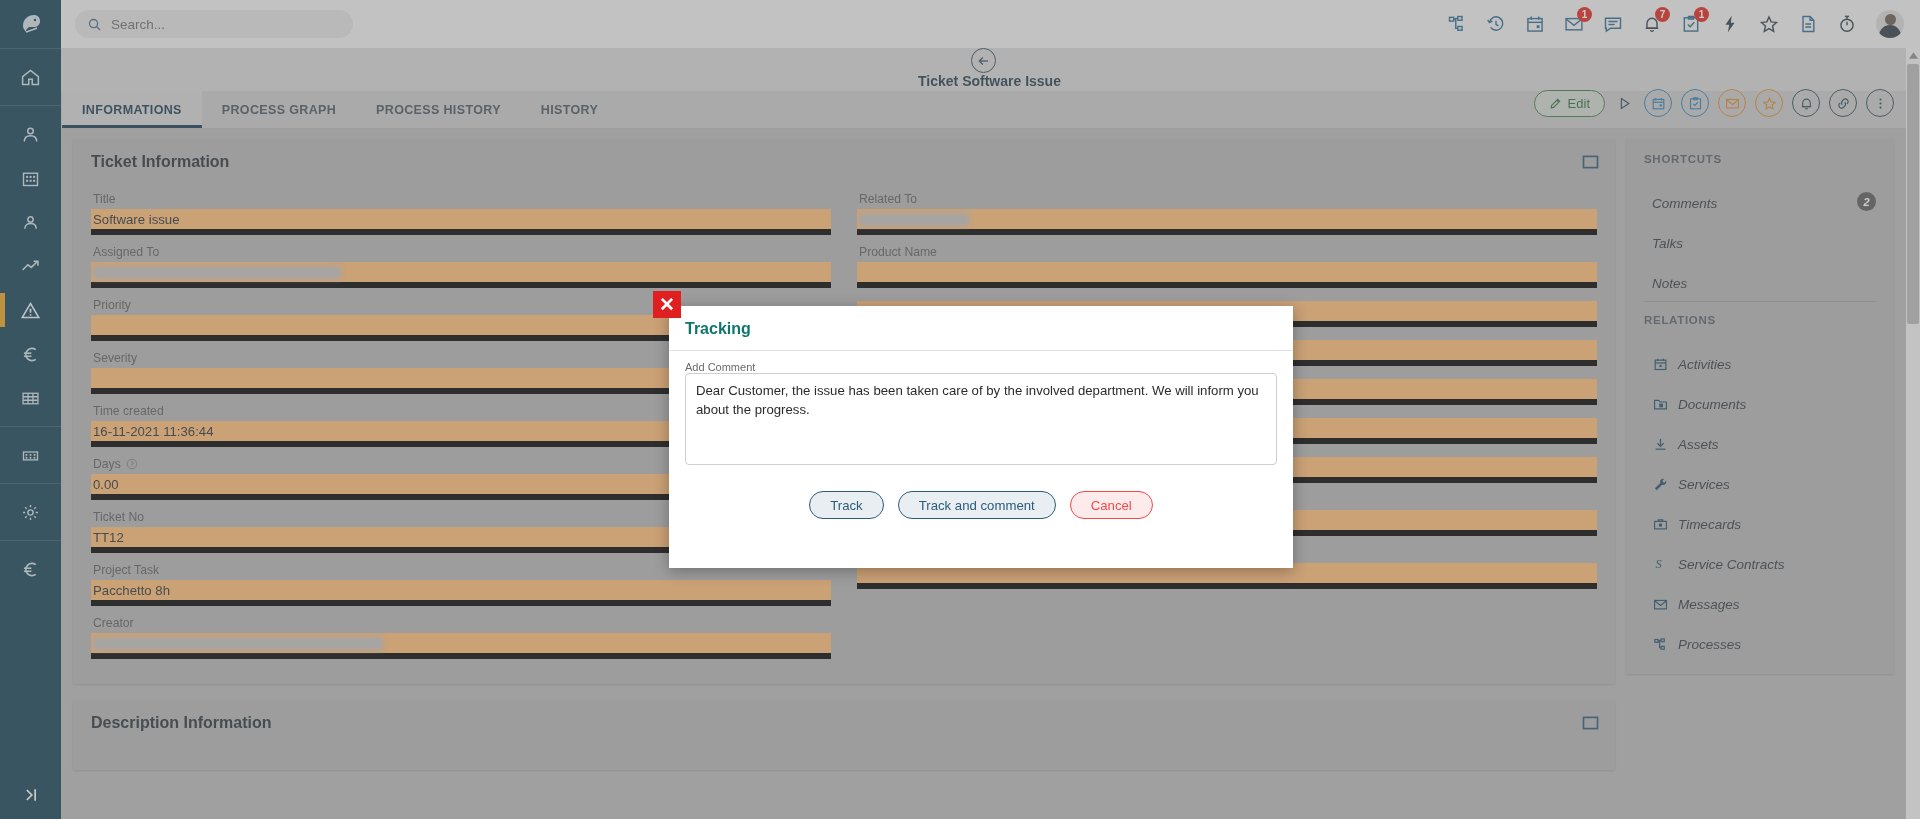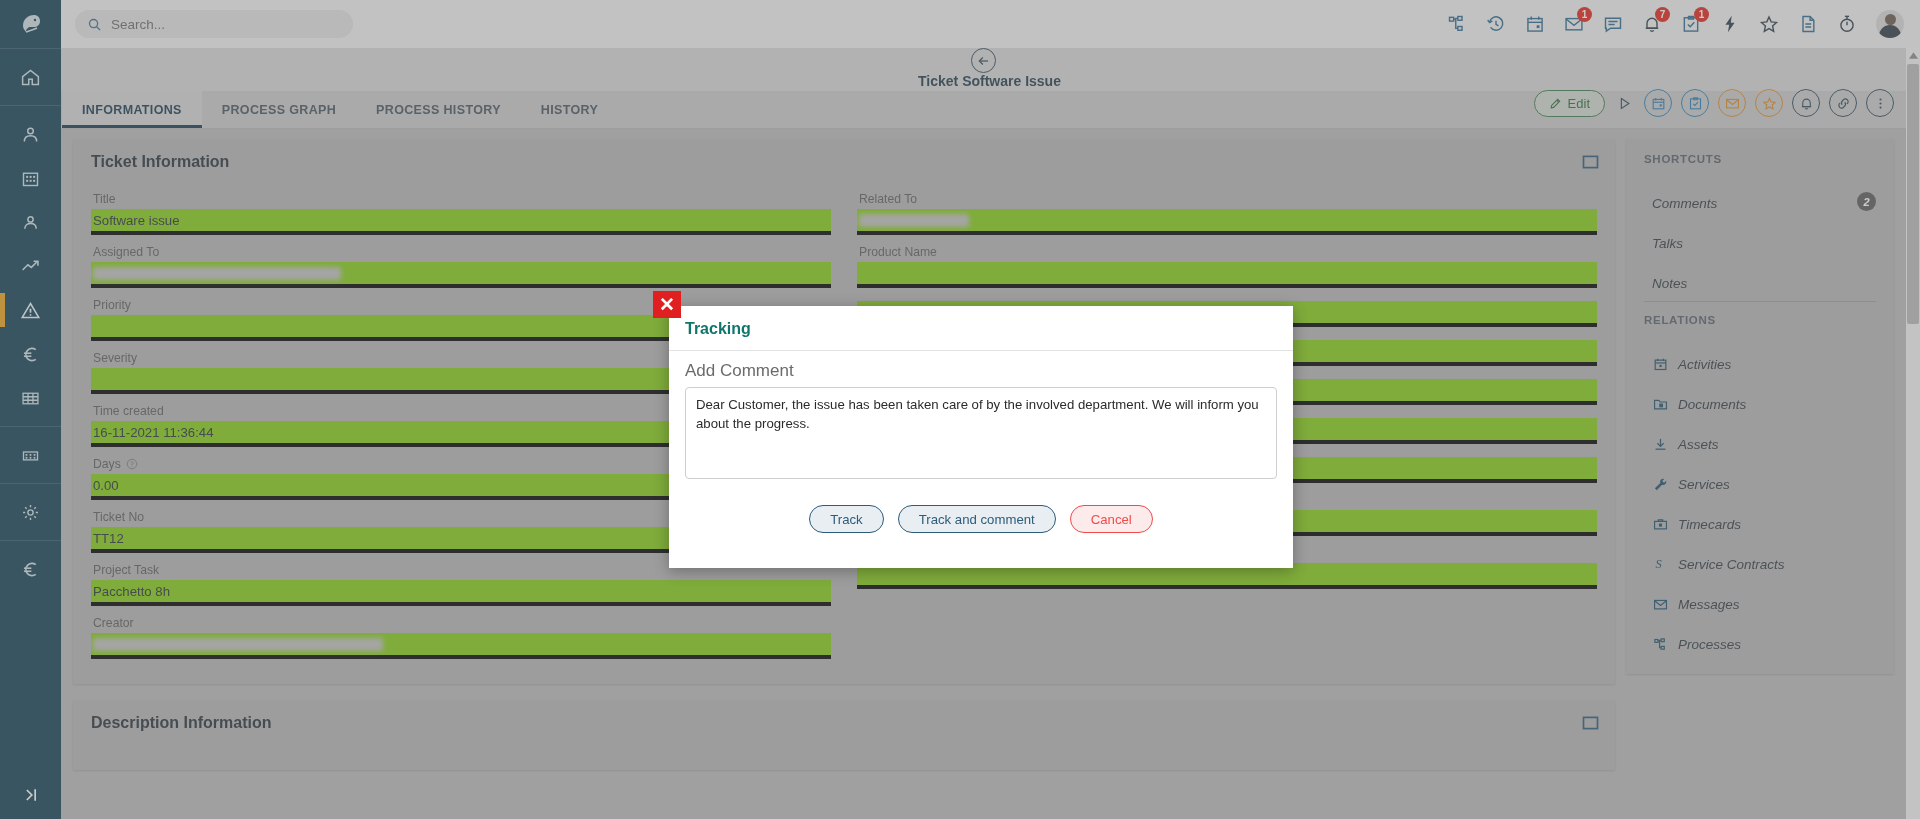--- a/index.html
+++ b/index.html
@@ -129,22 +129,22 @@
   .maximize-ico { position: absolute; right: 16px; top: 16px; cursor: pointer; }
 
   .form-grid { display: flex; gap: 26px; }
   .form-col { flex: 1; }
   .field { margin-bottom: 5px; }
   .field-label {
     font-size: 12.2px; color: #5c5c5c; padding: 5px 2px 3px 2px;
     display: flex; align-items: center; gap: 5px;
   }
   .field-value {
-    font-size: 13.2px; color: #273038; background: #84cc16;
-    border-bottom: 4px solid #000000; height: 26px; padding: 4px 2px;
+    font-size: 13.2px; color: #273038; background: #fdba74;
+    border-bottom: 6px solid #000000; height: 26px; padding: 4px 2px;
     display: flex; align-items: center;
   }
   .redact {
     display: inline-block; height: 13px; border-radius: 2px;
     background: #c0c0c0; filter: blur(2.4px);
   }
 
   .card-right-holder {
     position: absolute; right: 12px; top: 10px; width: 268px;
   }
@@ -188,21 +188,21 @@
     position: absolute; left: -16px; top: -15px; width: 28px; height: 27px;
     background: #e02020; color: #fff; display: flex; align-items: center; justify-content: center;
     font-size: 19px; font-weight: bold; cursor: pointer; line-height: 1;
     font-family: "Liberation Sans", sans-serif;
   }
   .dlg-title {
     font-size: 16px; font-weight: bold; color: #0f766e;
     padding: 14px 16px 12px 16px; border-bottom: 1px solid #e2e2e2;
   }
   .dlg-body { padding: 10px 16px 0 16px; }
-  .dlg-sublabel { font-size: 17px; color: #6b6b6b; margin-bottom: 6px; }
+  .dlg-sublabel { font-size: 11px; color: #6b6b6b; }
   .dlg-textarea {
     width: 592px; height: 92px; border: 1px solid #cfcfcf; border-radius: 4px;
     font-family: "Liberation Sans", sans-serif; font-size: 13.2px; color: #2b2b2b;
     padding: 8px 10px; line-height: 1.42; resize: none; outline: none; background: #fff;
   }
   .dlg-footer { display: flex; justify-content: center; gap: 14px; margin-top: 22px; }
   .dlg-btn {
     border-radius: 16px; height: 28px; padding: 0 20px; font-size: 13.2px;
     display: flex; align-items: center; justify-content: center; cursor: pointer;
     border: 1.4px solid #2c5c7a; background: #e8eef2; color: #2c5c7a;

